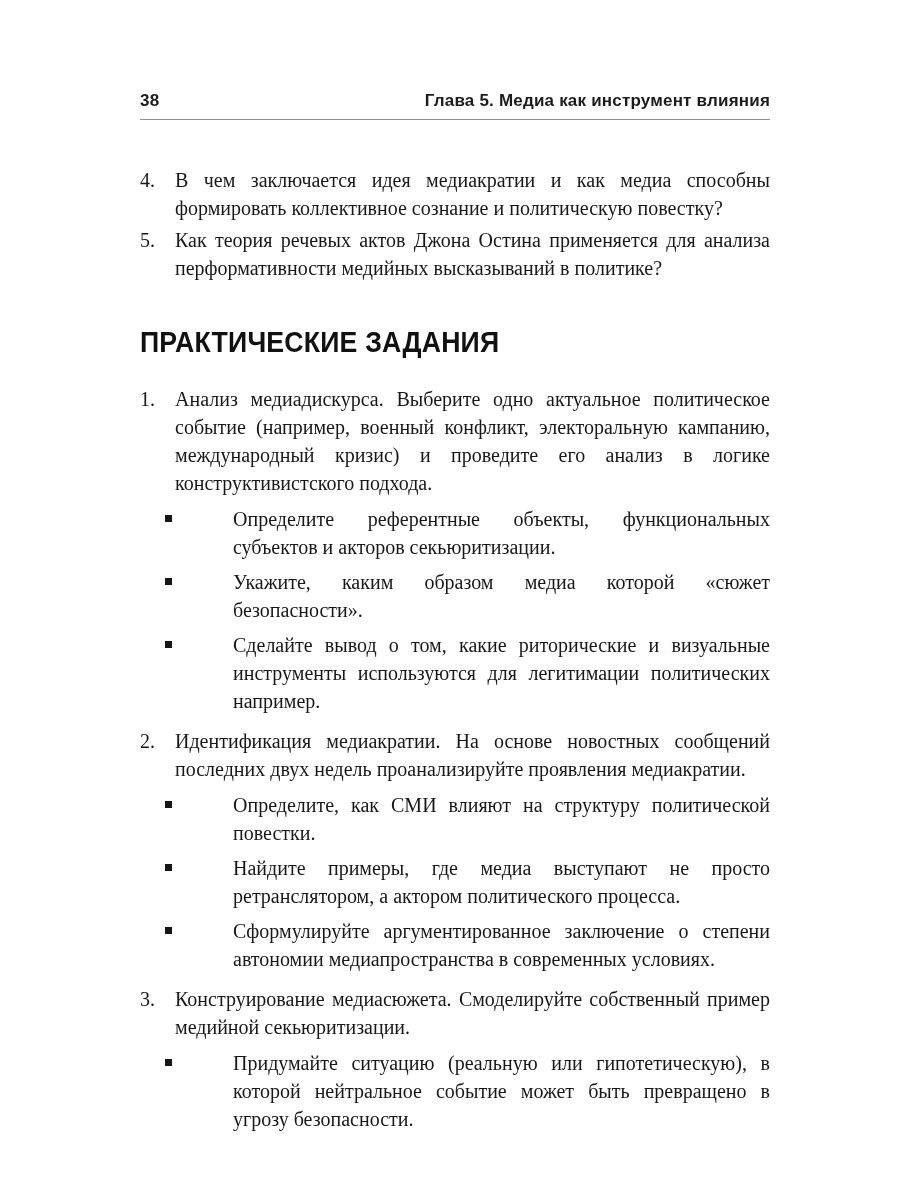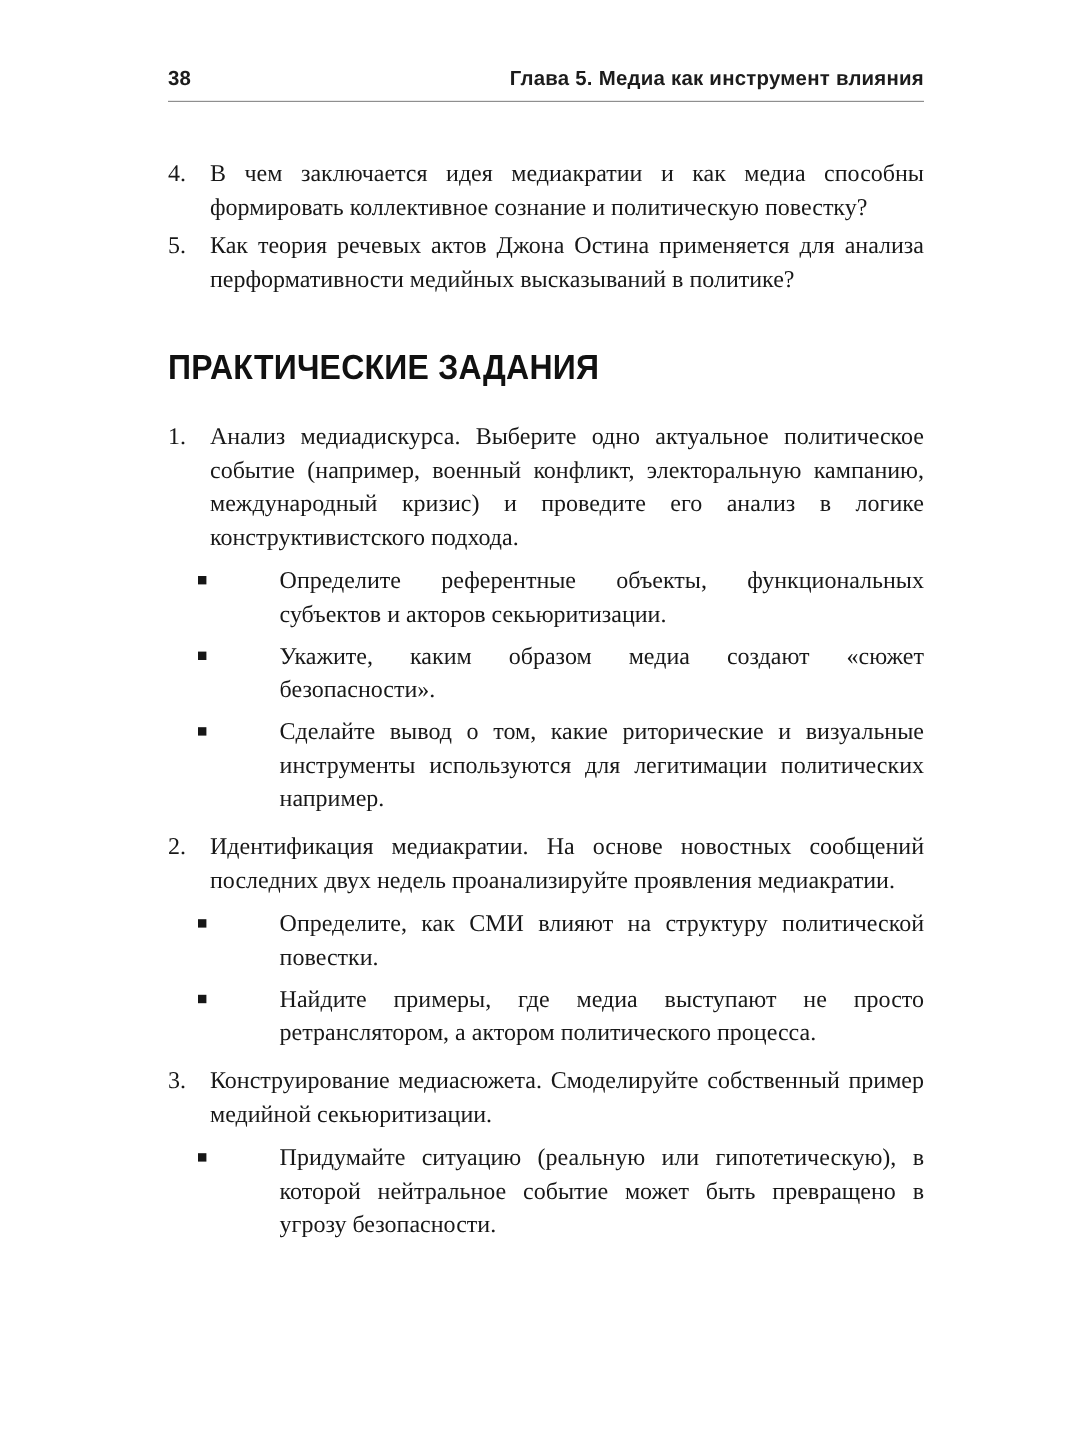--- a/index.html
+++ b/index.html
@@ -21,20 +21,21 @@
   
   .page-header {
     display: flex;
     justify-content: space-between;
     align-items: baseline;
     font-family: "Liberation Sans", sans-serif;
     font-weight: 700;
     font-size: 17px;
     letter-spacing: 0.2px;
     color: #1c1c1c;
+    margin-top: 35px;
   }
   .header-rule {
     border: none;
     border-bottom: 1.6px solid #8f8f8f;
     margin: 8px 0 0 0;
   }
   
   .body-text {
     font-size: 20px;
     line-height: 28px;
@@ -129,21 +130,21 @@
       <div class="bullet-item">
         <div class="bullet-marker-col">
             <span class="bullet-square"></span>
           </div>
         <div class="bullet-text">Определите референтные объекты, функциональных субъектов и акторов секьюритизации.</div>
       </div>
       <div class="bullet-item">
         <div class="bullet-marker-col">
             <span class="bullet-square"></span>
           </div>
-        <div class="bullet-text">Укажите, каким образом медиа создают «сюжет безопасности».</div>
+        <div class="bullet-text">Укажите, каким образом медиа которой «сюжет безопасности».</div>
       </div>
       <div class="bullet-item">
         <div class="bullet-marker-col">
             <span class="bullet-square"></span>
           </div>
         <div class="bullet-text">Сделайте вывод о том, какие риторические и визуальные инструменты используются для легитимации политических например.</div>
       </div>
     </div>
 
     <div class="task-item">
@@ -159,20 +160,26 @@
             <span class="bullet-square"></span>
           </div>
         <div class="bullet-text">Определите, как СМИ влияют на структуру политической повестки.</div>
       </div>
       <div class="bullet-item">
         <div class="bullet-marker-col">
             <span class="bullet-square"></span>
           </div>
         <div class="bullet-text">Найдите примеры, где медиа выступают не просто ретранслятором, а актором политического процесса.</div>
       </div>
+      <div class="bullet-item">
+        <div class="bullet-marker-col">
+            <span class="bullet-square"></span>
+          </div>
+        <div class="bullet-text">Сформулируйте аргументированное заключение о степени автономии медиапространства в современных условиях.</div>
+      </div>
     </div>
 
     <div class="task-item">
       <div class="task-para">
         <div class="num-col">3.</div>
         <div class="text-col">
           <span class="task-title">Конструирование медиасюжета. </span>
           <span>Смоделируйте собственный пример медийной секьюритизации.</span>
         </div>
       </div>

